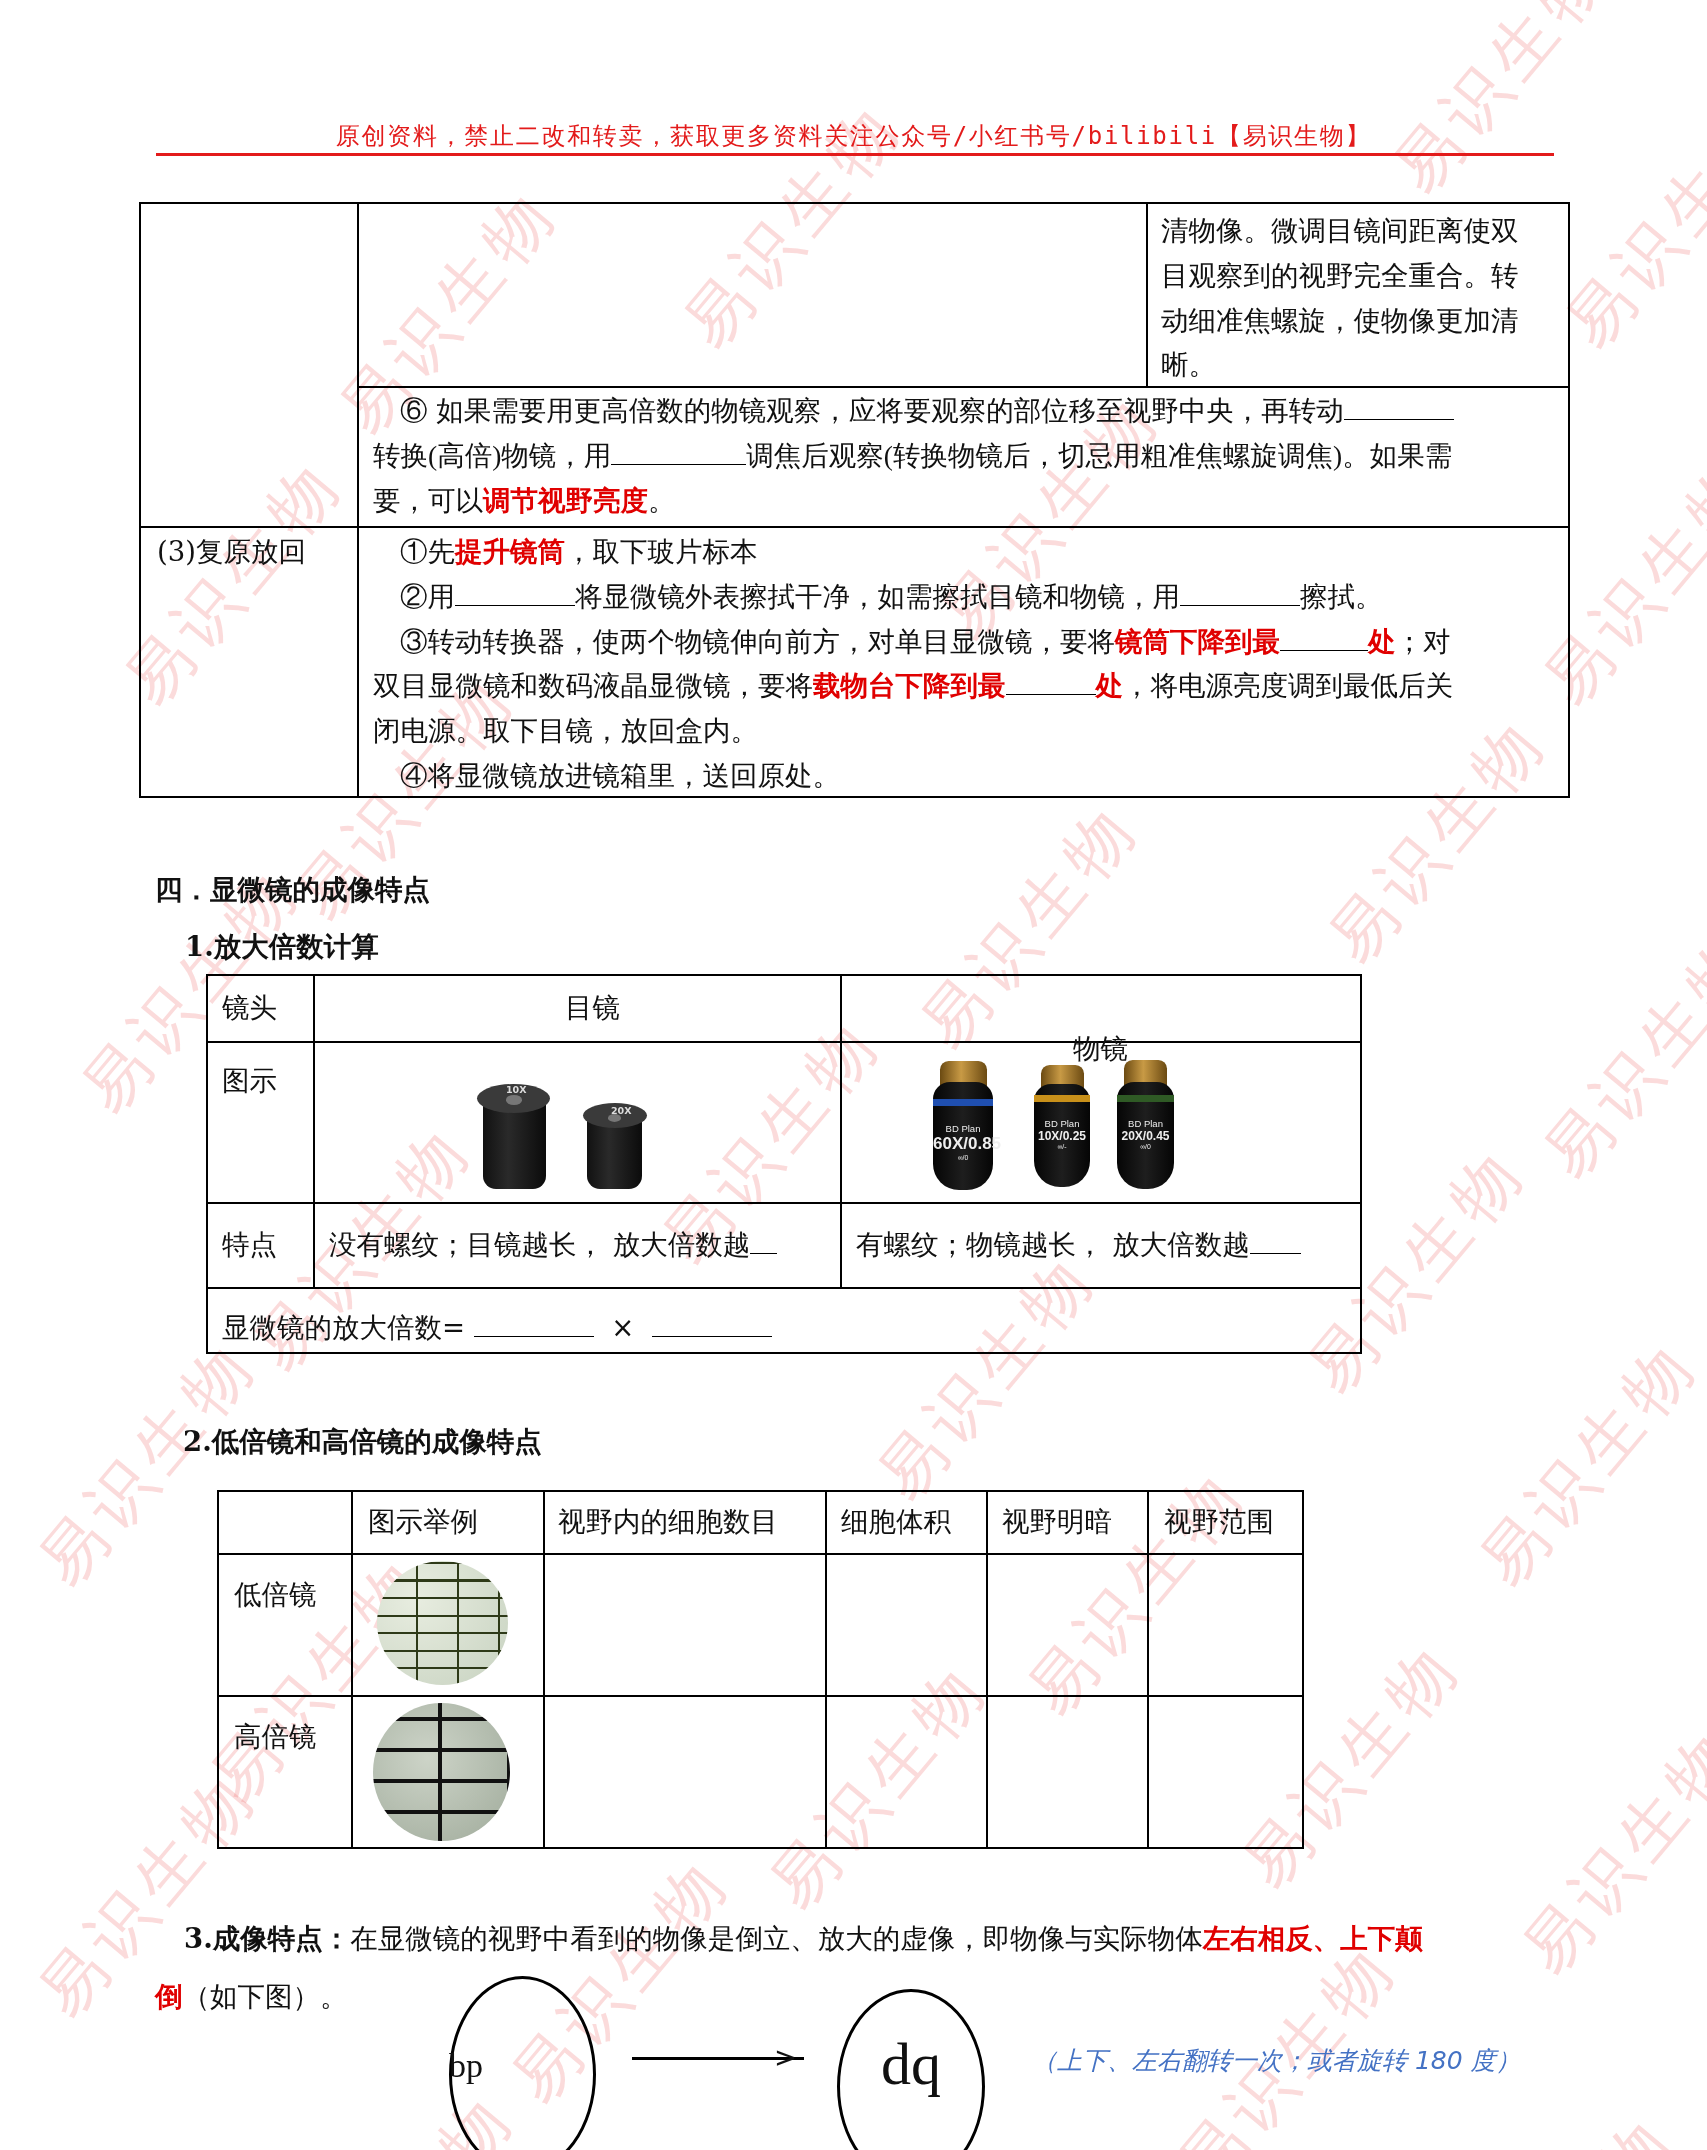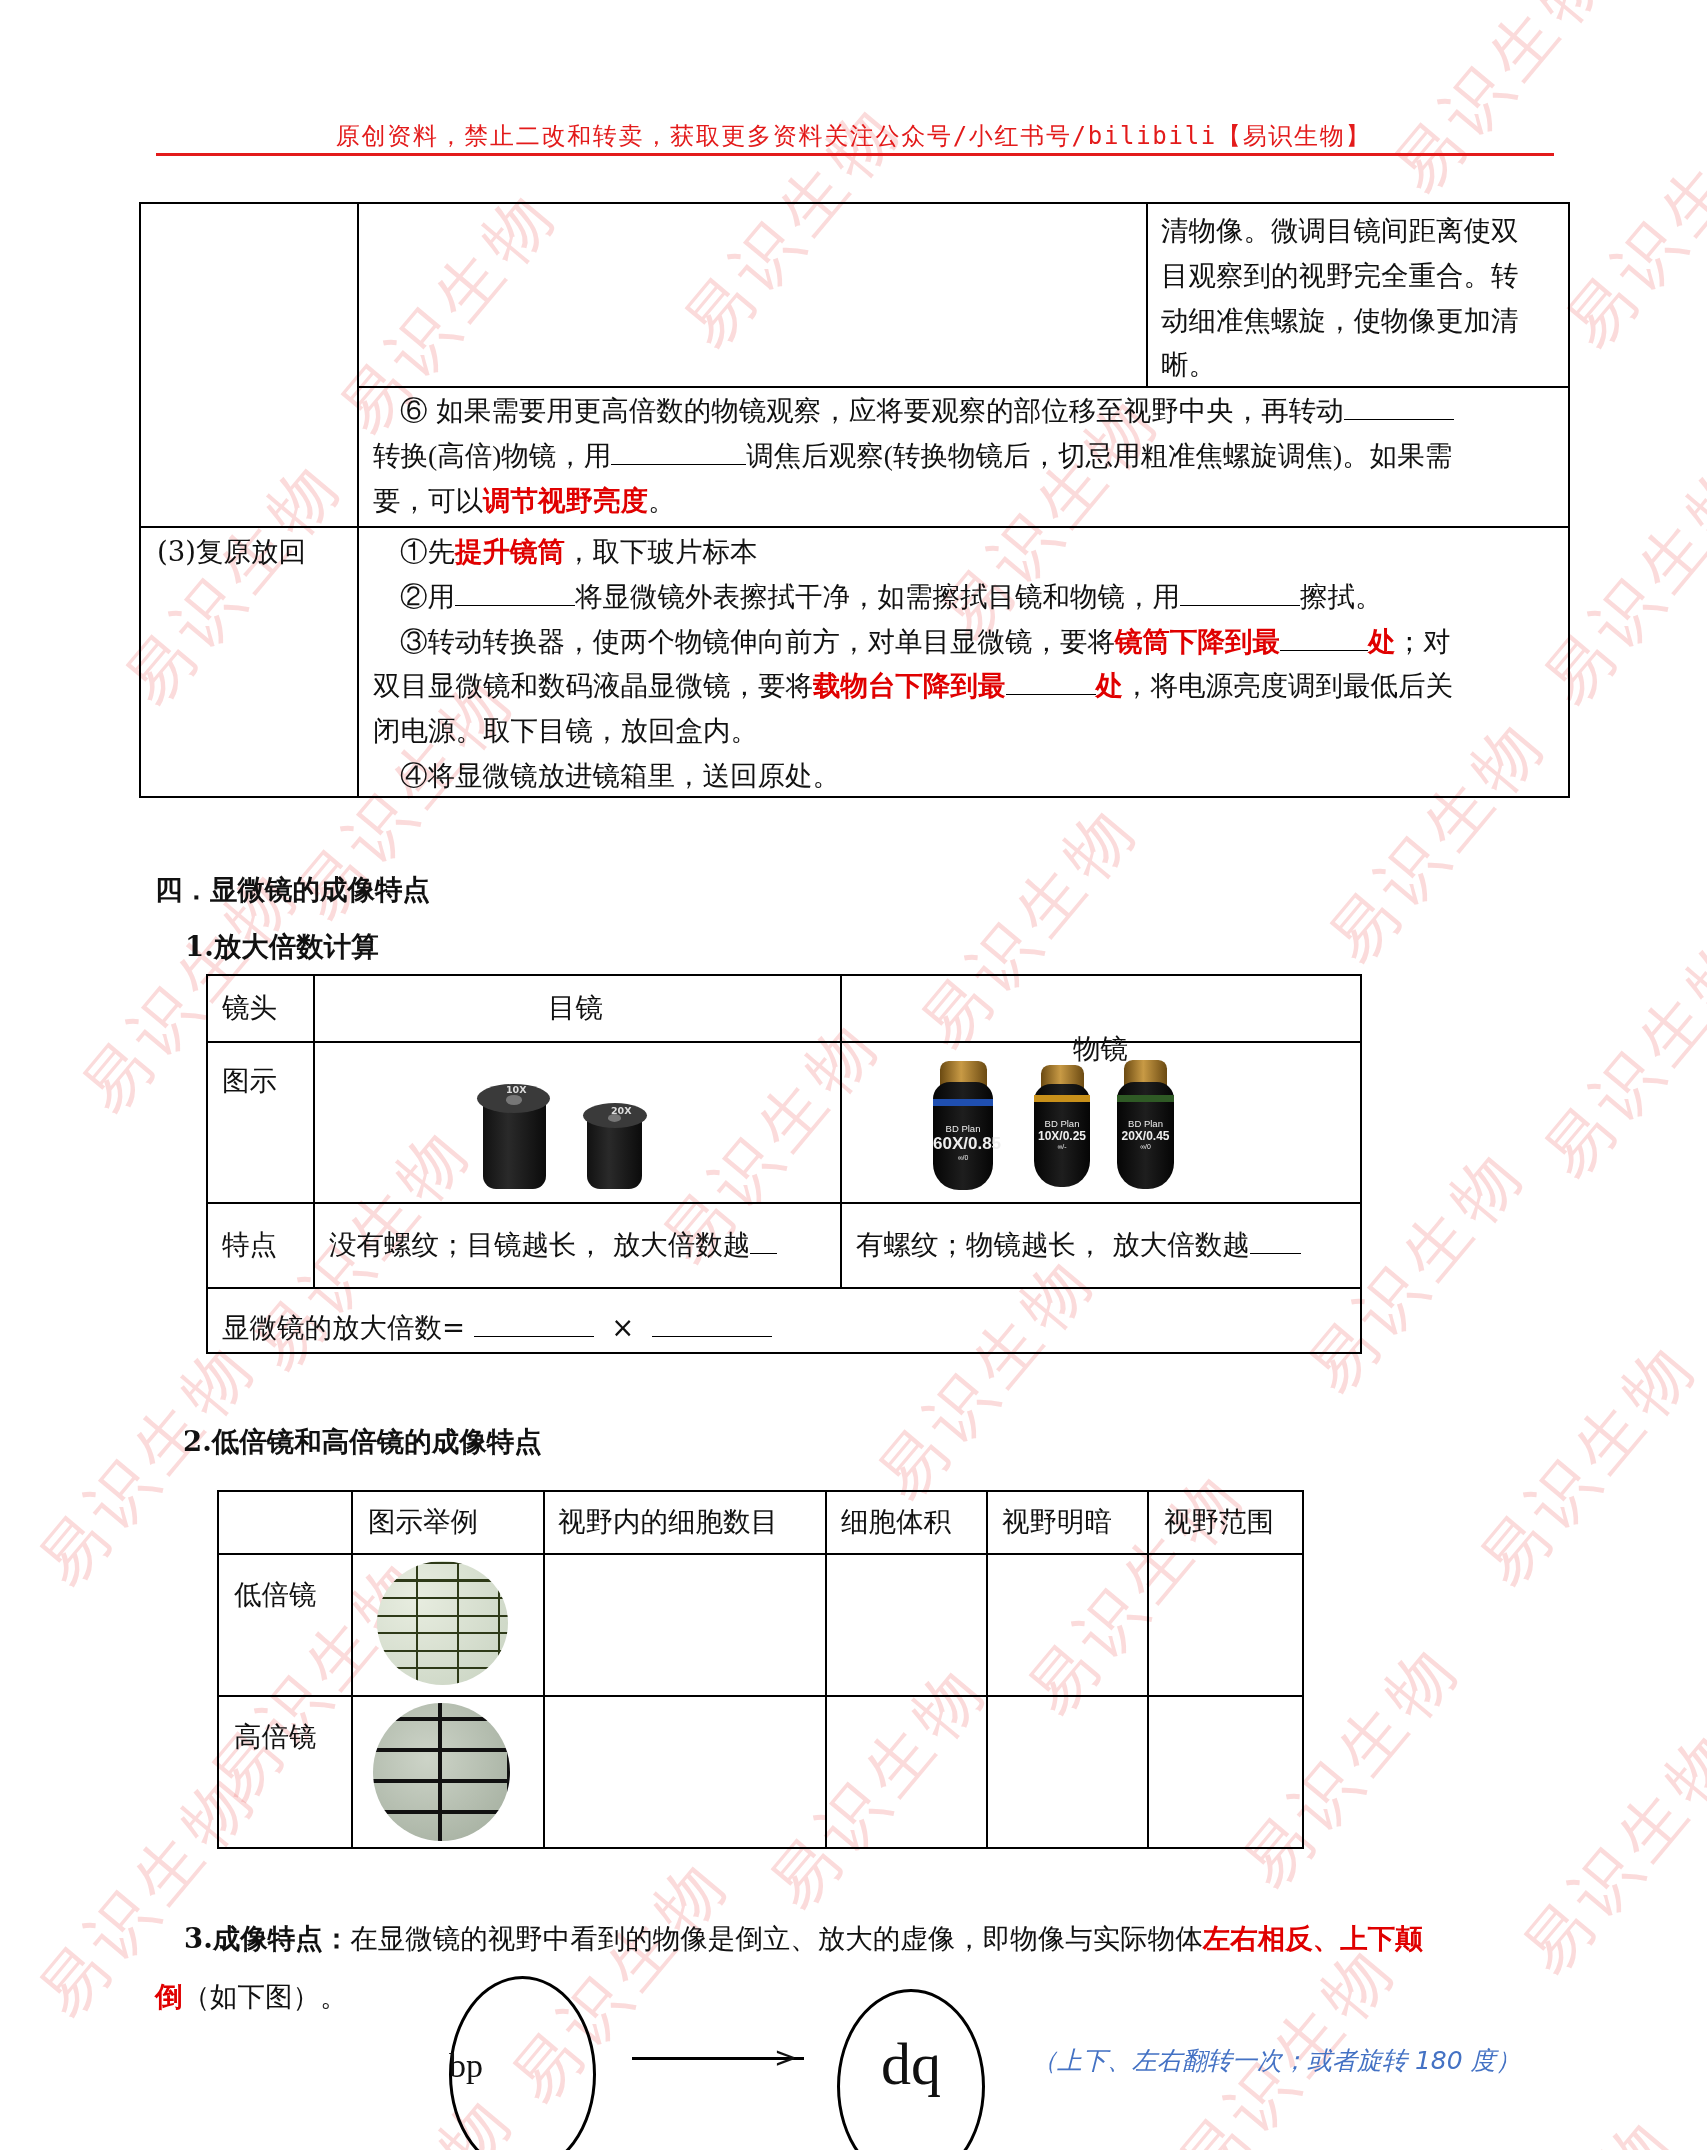--- a/index.html
+++ b/index.html
@@ -120,21 +120,21 @@
     <div class="line-h" style="left:206px;top:1041px;width:1156px;"></div>
     <div class="line-h" style="left:206px;top:1202px;width:1156px;"></div>
     <div class="line-h" style="left:206px;top:1287px;width:1156px;"></div>
     <div class="line-h" style="left:206px;top:1352px;width:1156px;"></div>
     <div class="line-v" style="left:206px;top:974px;height:379px;"></div>
     <div class="line-v" style="left:313px;top:974px;height:315px;"></div>
     <div class="line-v" style="left:840px;top:974px;height:315px;"></div>
     <div class="line-v" style="left:1360px;top:974px;height:379px;"></div>
 
     <div class="txt" style="left:222px;top:985px;">镜头</div>
-    <div class="txt" style="left:548px;top:985px;text-align:right;">目镜</div>
+    <div class="txt" style="left:565px;top:985px;text-align:right;">目镜</div>
     <div class="txt" style="left:1073px;top:985px;margin-top:41px;">物镜</div>
 
     <div class="txt" style="left:222px;top:1058px;">图示</div>
 
     <div>
       <div class="eyepiece" style="left:483px;top:1095px;width:63px;height:94px;"></div>
       <div class="ep-top" style="left:477px;top:1084px;width:73px;height:29px;"></div>
       <div class="ep-hole" style="left:506px;top:1095px;width:16.3px;height:9.5px;"></div>
       <div class="ep-label" style="left:506px;top:1084px;">10X</div>
       <div class="eyepiece" style="left:587px;top:1112px;width:55px;height:77px;"></div>

